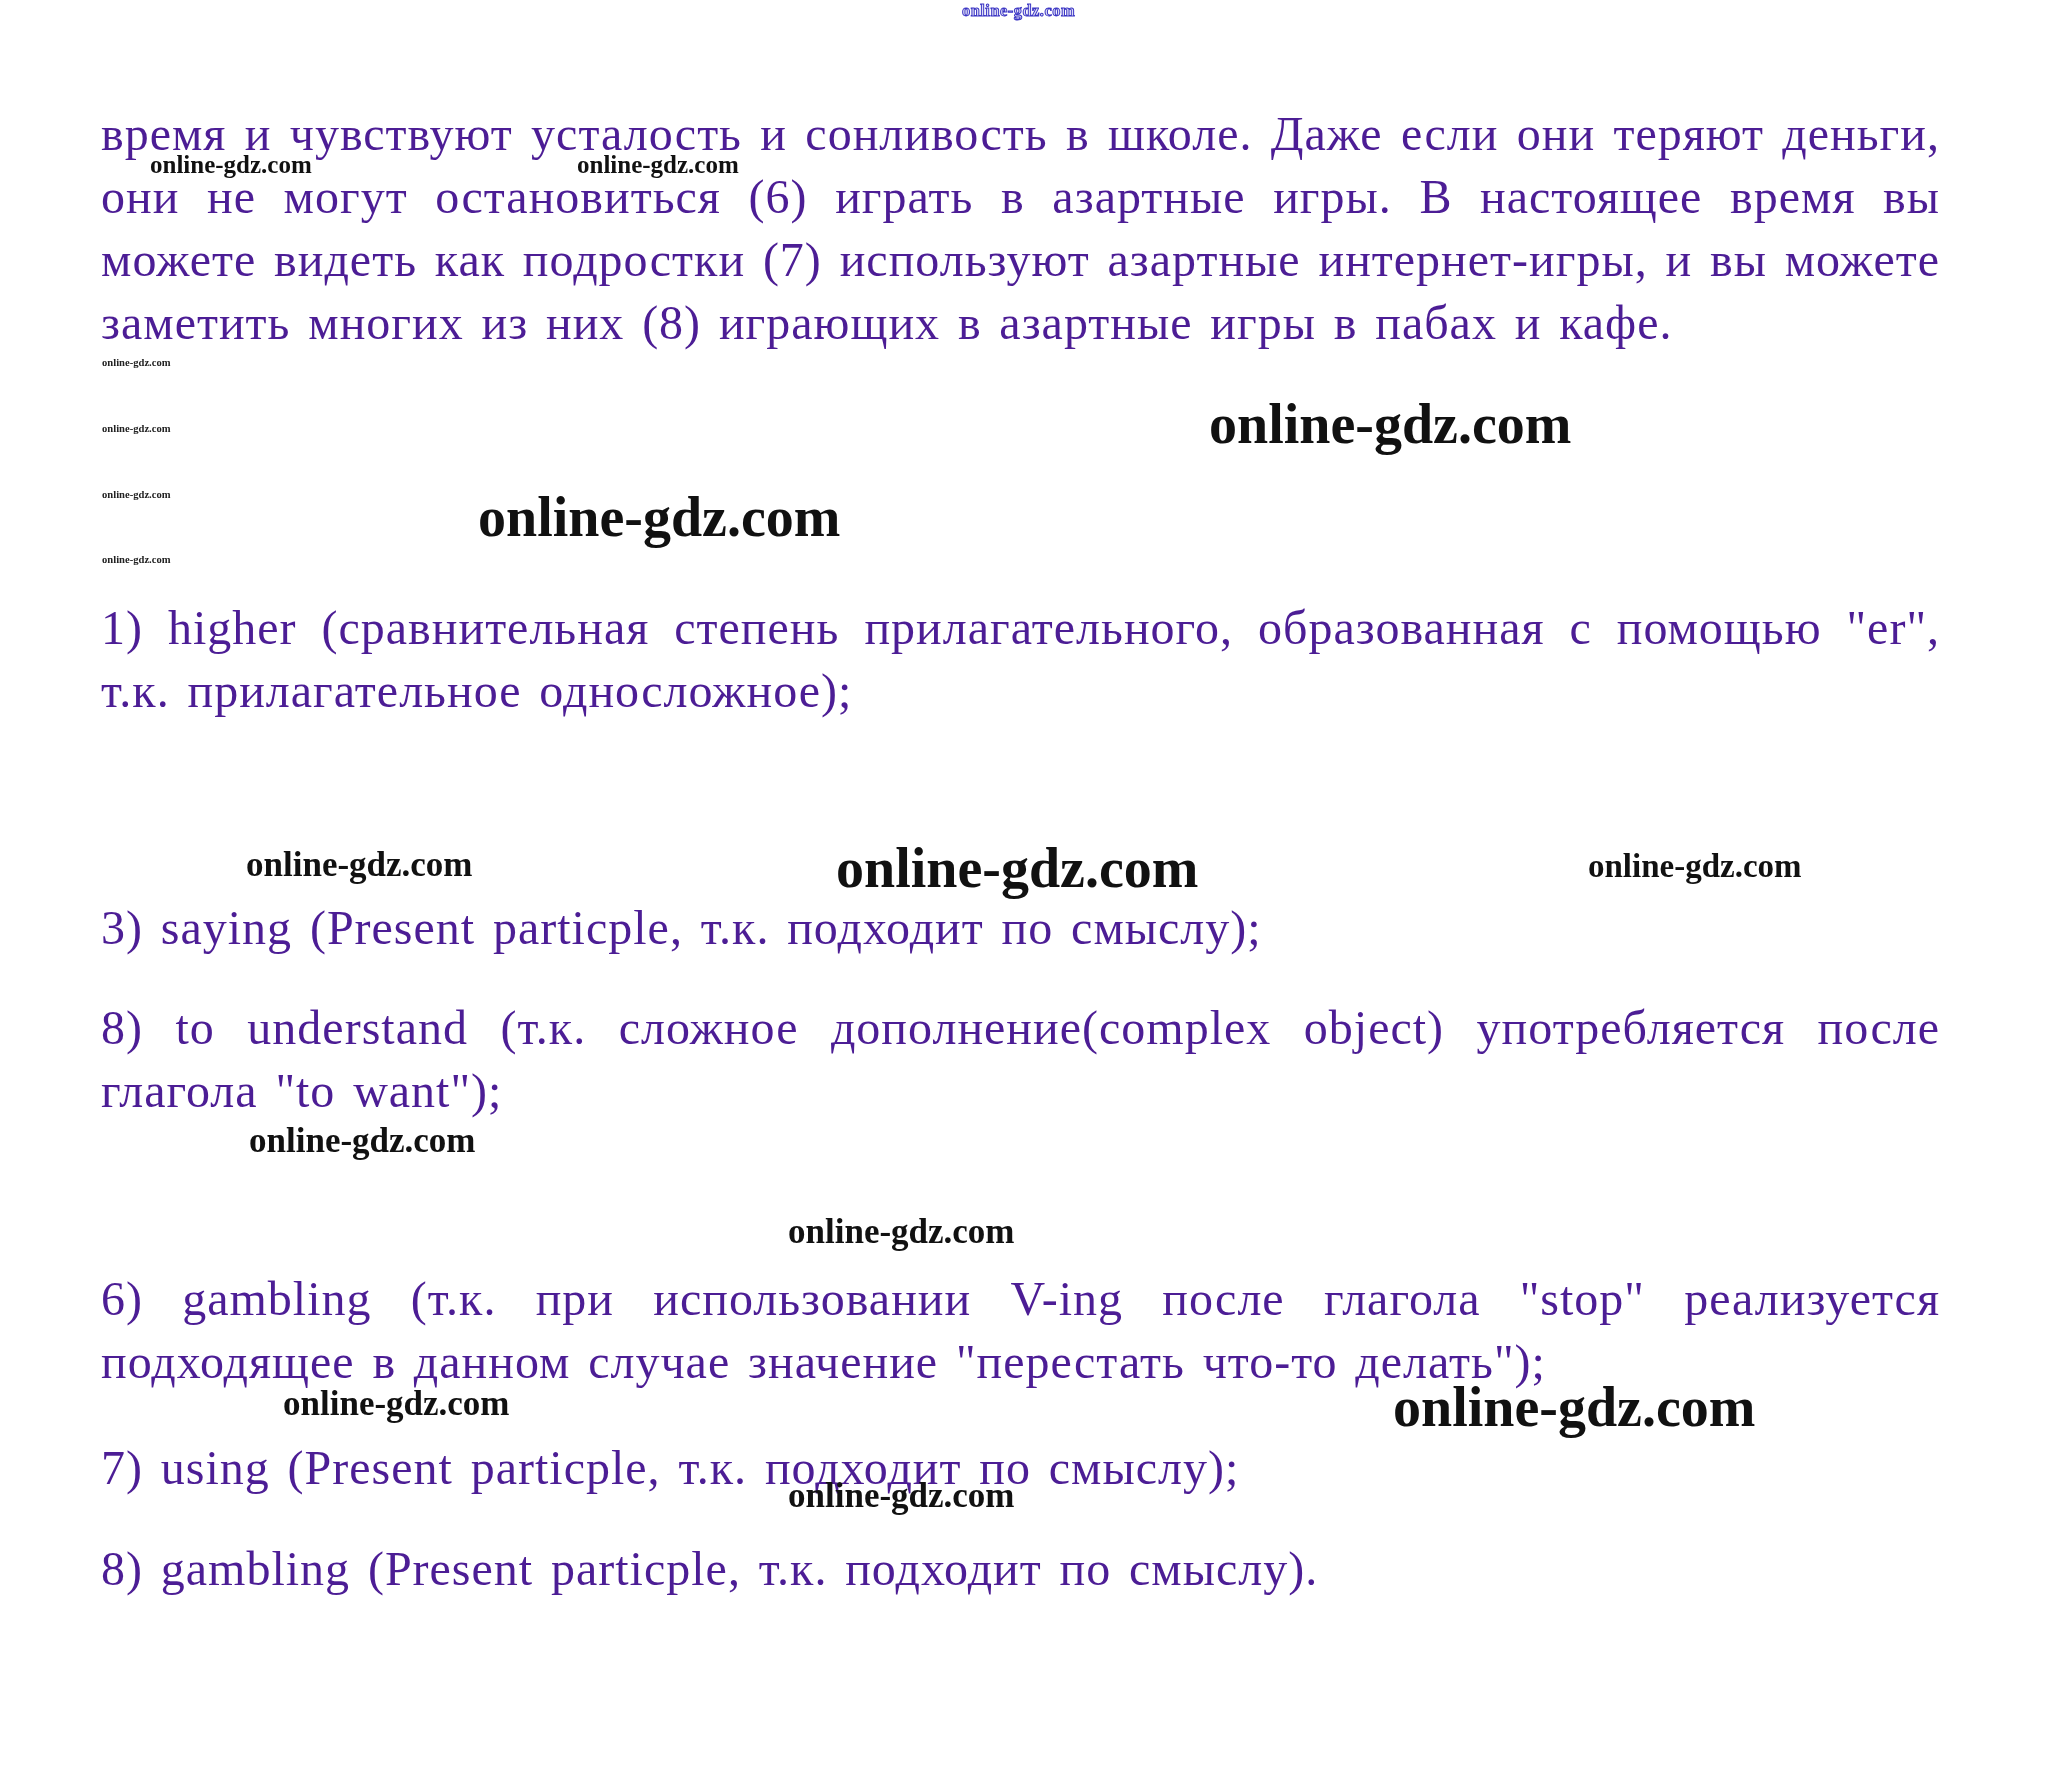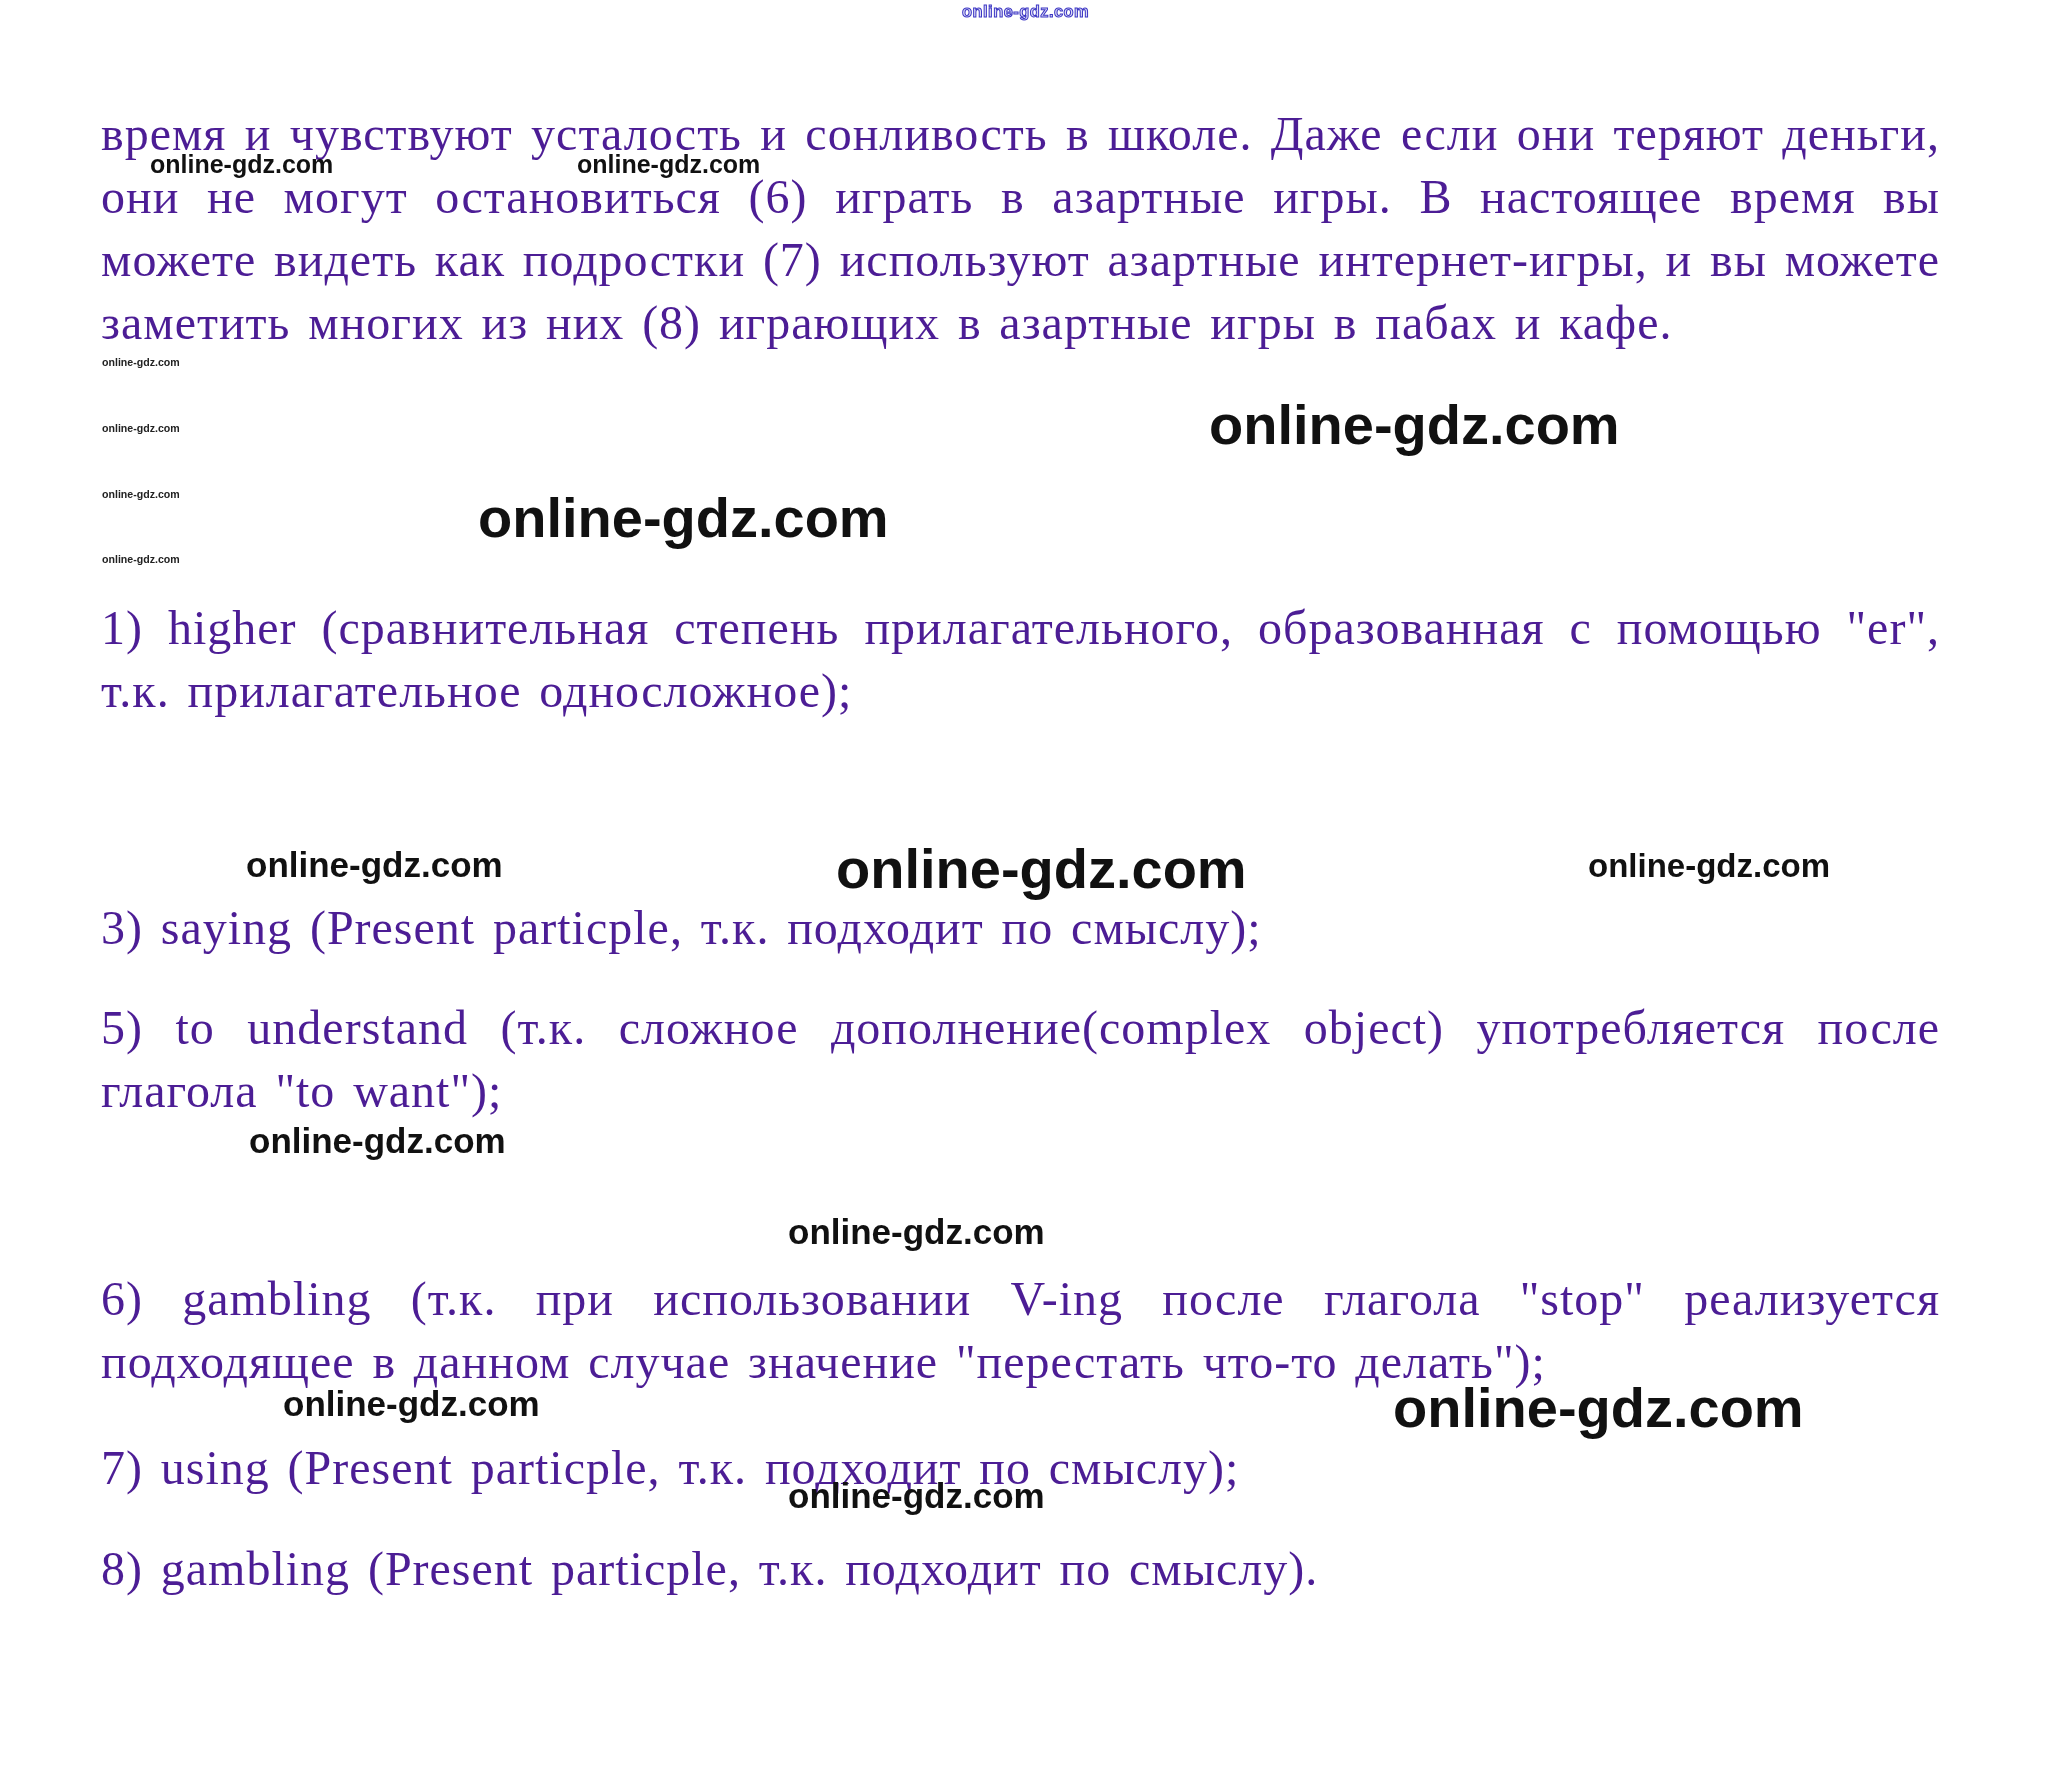--- a/index.html
+++ b/index.html
@@ -27,21 +27,21 @@
   .it2{top:734px;}
   .it3{top:896px;}
   .it4{top:996px;}
   .it5{top:1165px;}
   .it6{top:1267px;}
   .it7{top:1436px;}
   .it8{top:1537px;}
 
   .wm{
     position:absolute;
-    font-family:Liberation Sans, sans-serif;
+    font-family:Liberation Serif, serif;
     font-weight:700;
     color:#111111;
     white-space:nowrap;
     line-height:1.1;
   }
   .wm-blue{
     left:962px;top:1.9px;
     font-size:16.4px;
     letter-spacing:0.5px;
     color:rgba(59,53,196,0.18);
@@ -91,21 +91,21 @@
   <span class="wm wm-58 wmLargeA">online-gdz.com</span>
   <span class="wm wm-58 wmLargeB">online-gdz.com</span>
 
   <p class="body-text it1">1) higher (сравнительная степень прилагательного, образованная с помощью "er", т.к. прилагательное односложное);</p>
 
   <span class="wm wm-36 wmRowL">online-gdz.com</span>
   <span class="wm wm-58 wmRowC">online-gdz.com</span>
   <span class="wm wmRowR">online-gdz.com</span>
 
   <p class="body-text it3">3) saying (Present particple, т.к. подходит по смыслу);</p>
-  <p class="body-text it4">5) to understand (т.к. сложное дополнение(complex object) употребляется после глагола "to want");</p>
+  <p class="body-text it4">8) to understand (т.к. сложное дополнение(complex object) употребляется после глагола "to want");</p>
 
   <span class="wm wm-36 wm4">online-gdz.com</span>
 
 
   <span class="wm wm-36 wm5">online-gdz.com</span>
 
   <p class="body-text it6">6) gambling (т.к. при использовании V-ing после глагола "stop" реализуется подходящее в данном случае значение "перестать что-то делать");</p>
 
   <span class="wm wm-36 wm6L">online-gdz.com</span>
   <span class="wm wm-58 wm6R">online-gdz.com</span>

